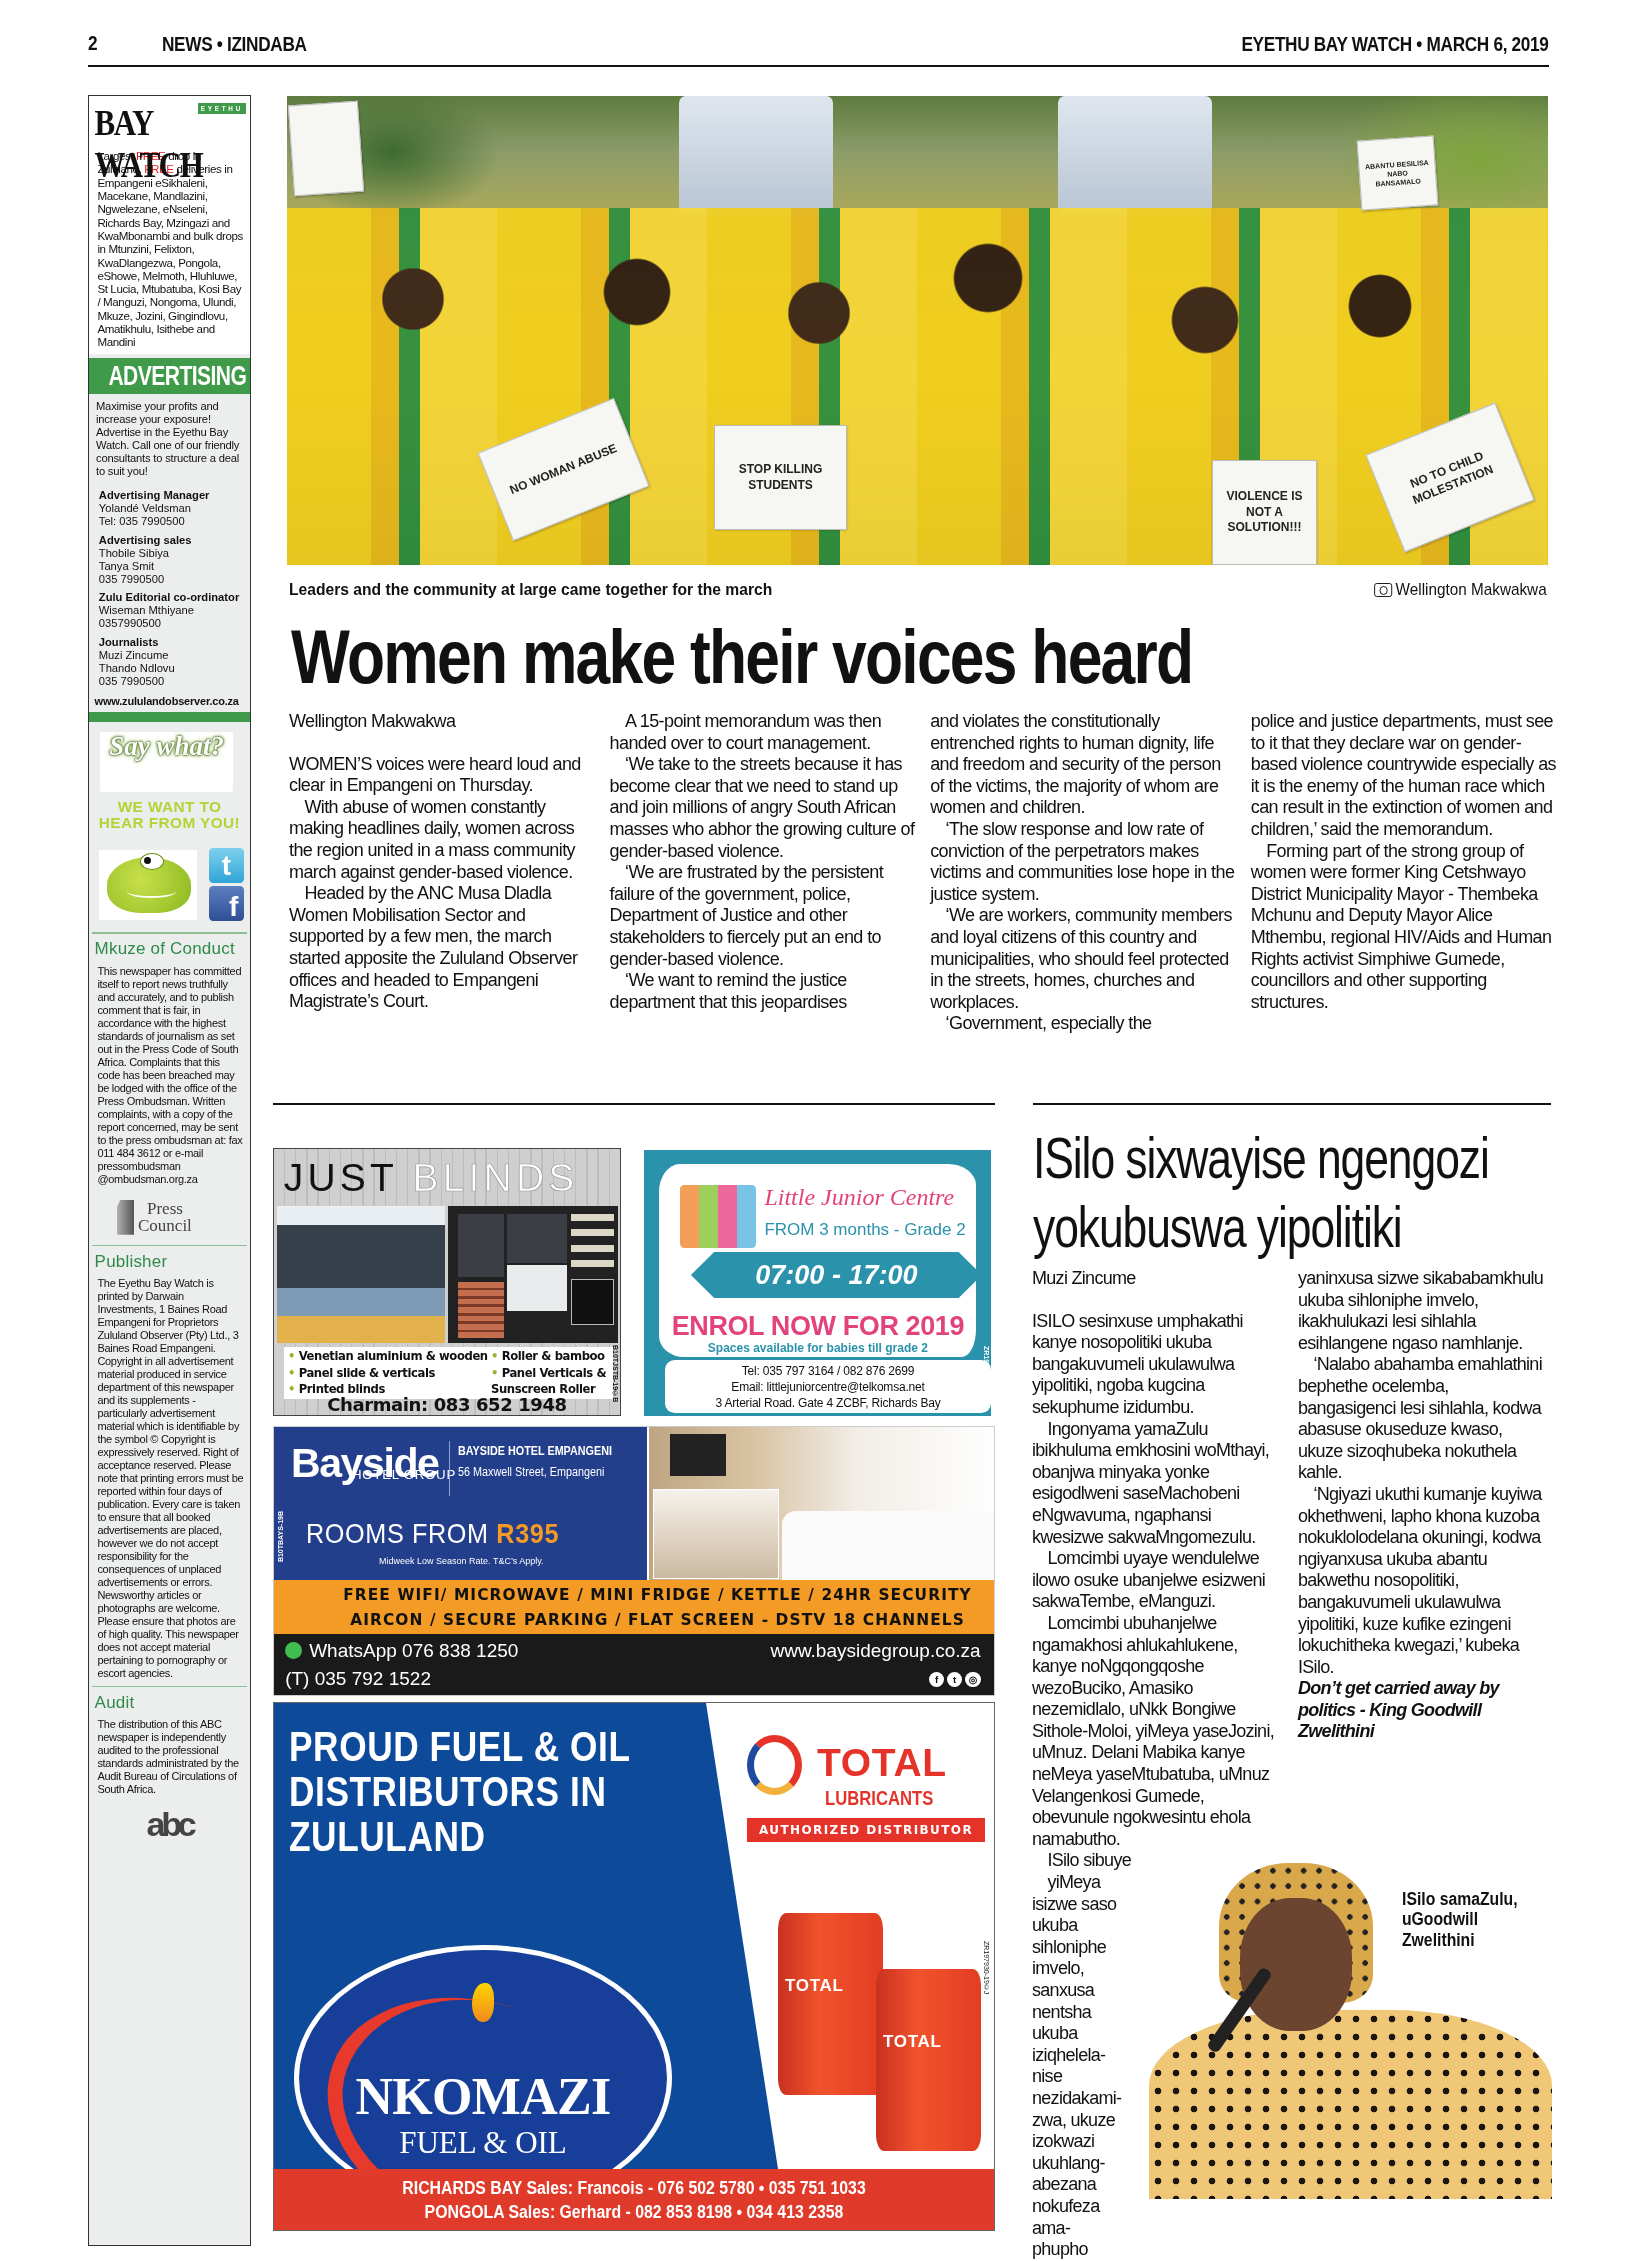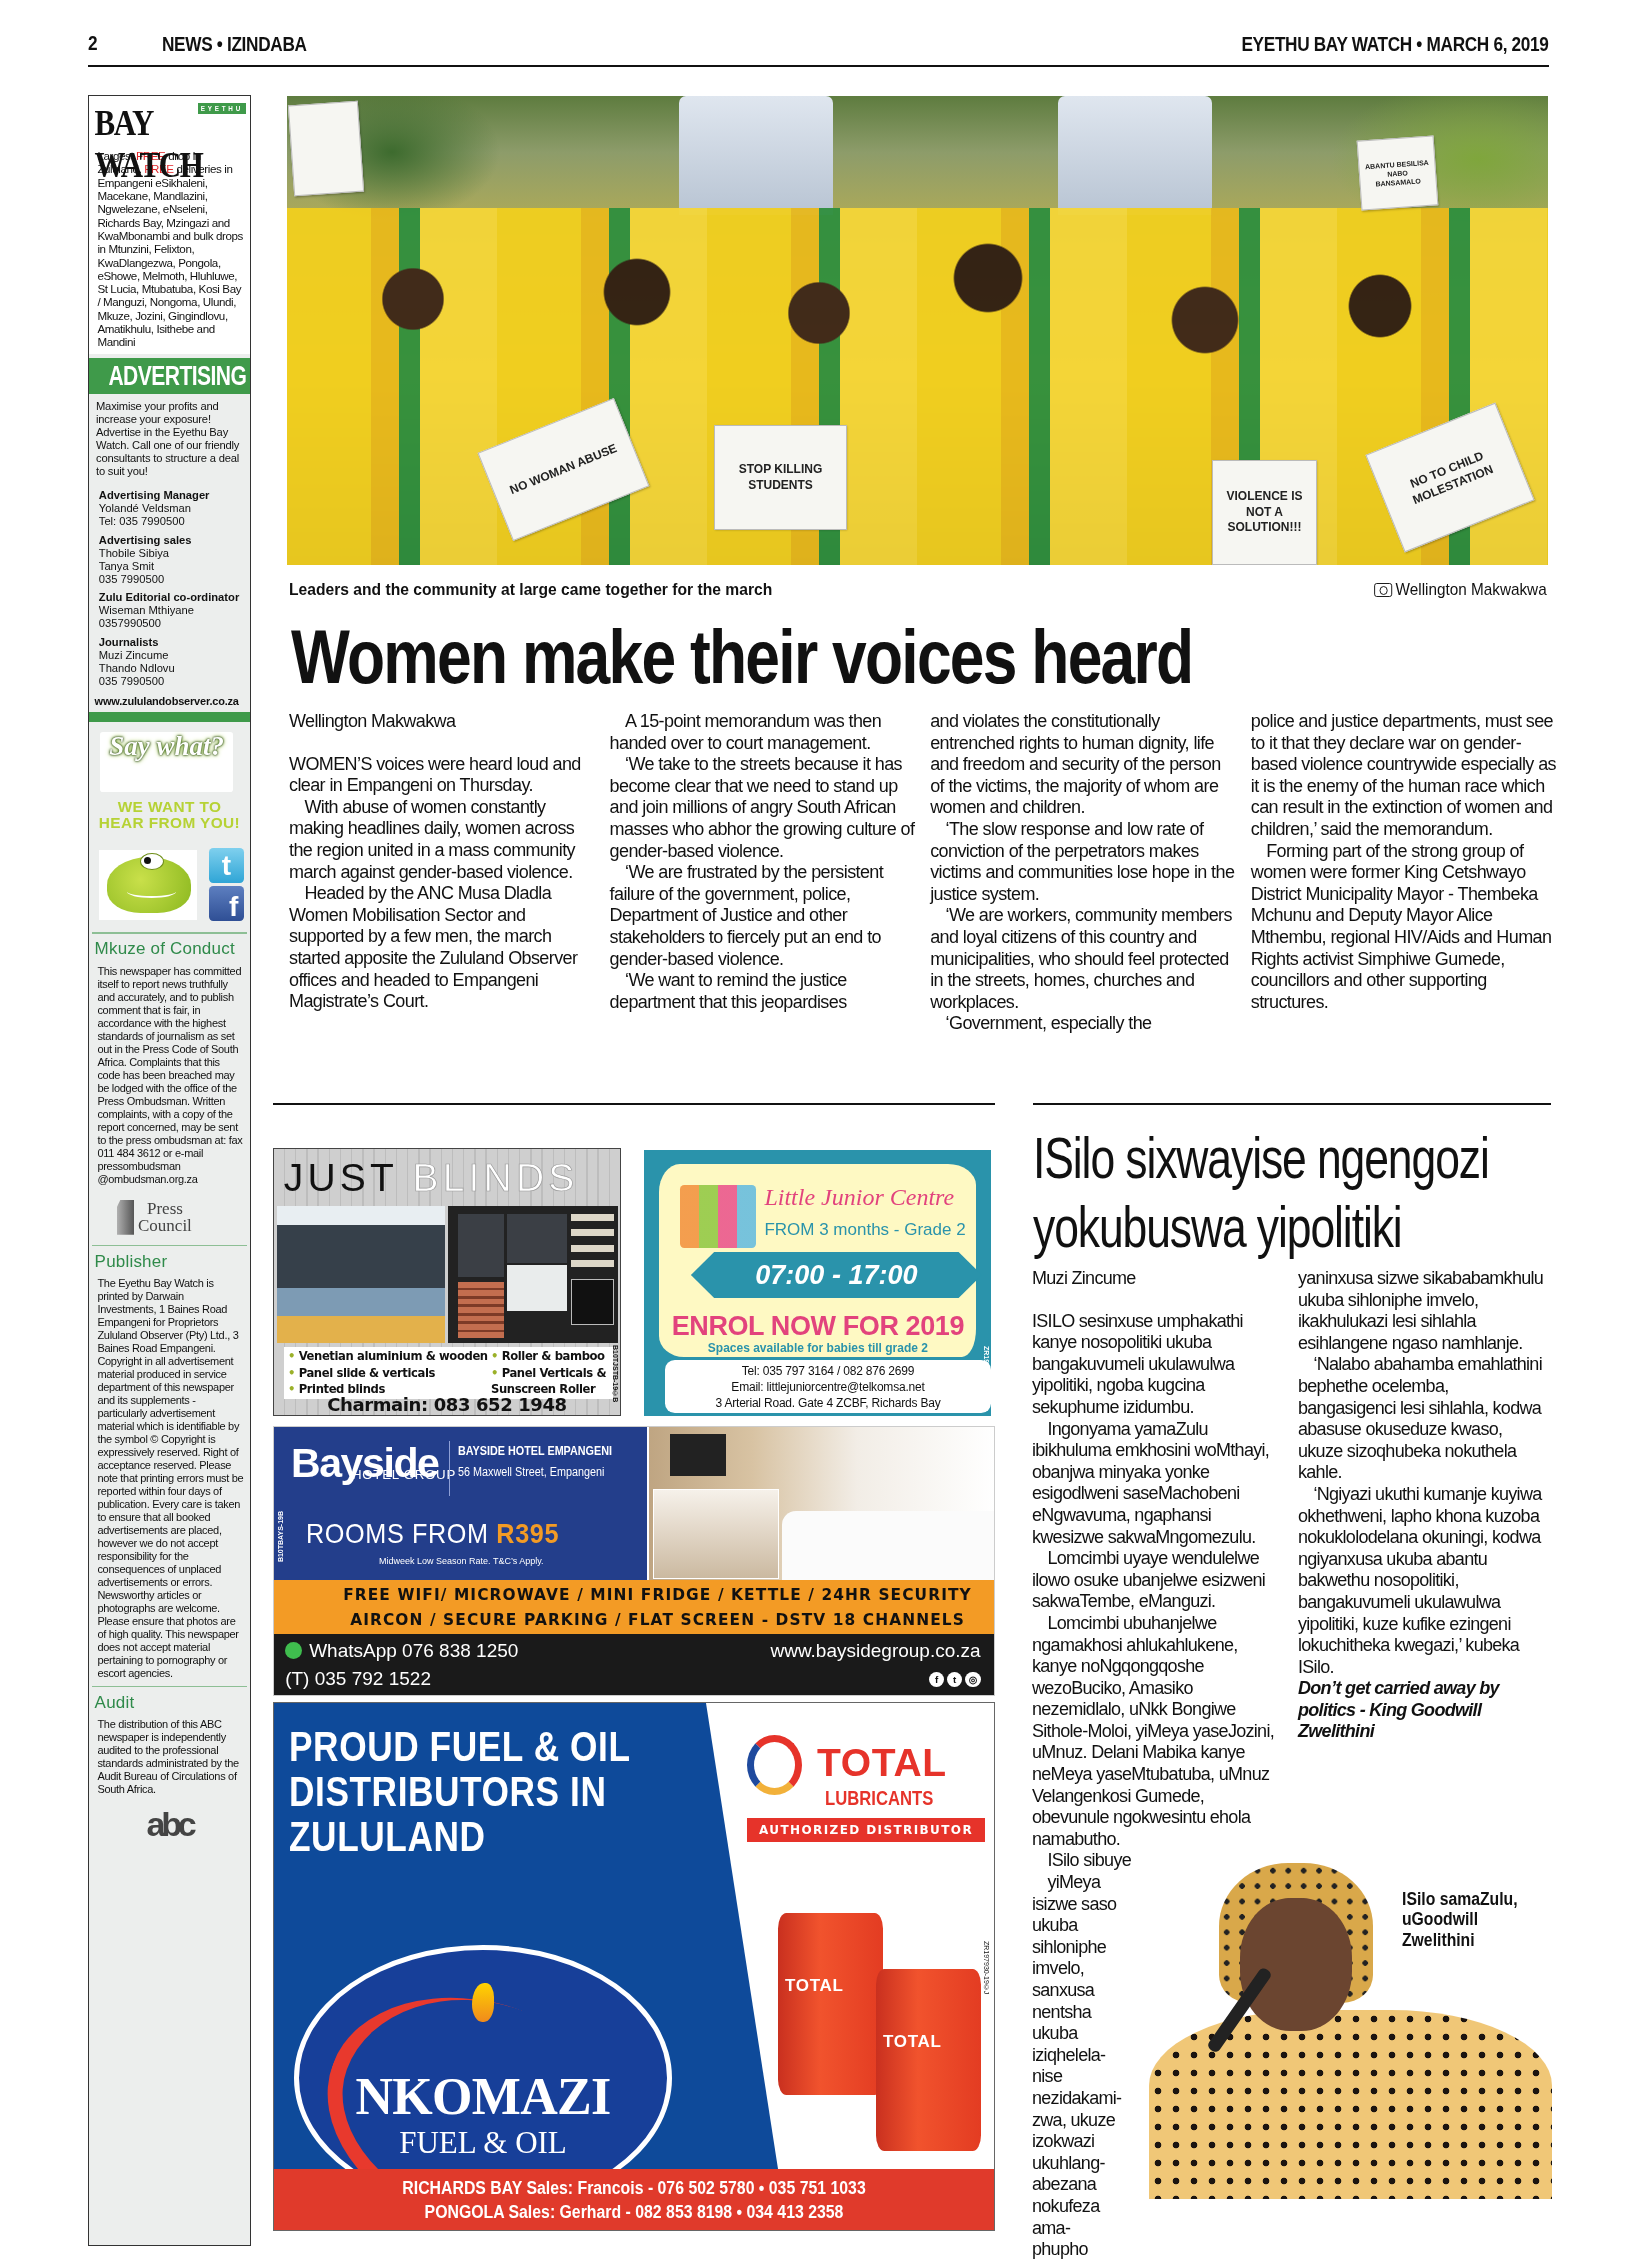--- a/index.html
+++ b/index.html
@@ -94,21 +94,21 @@
   .blinds-img2 .sw5 { position: absolute; left: 59px; top: 59px; width: 60px; height: 46px; background: #e9ecec; }
   .blinds-img2 .sw6 { position: absolute; left: 123px; top: 73px; width: 43px; height: 46px; background: #111; border: 1.4px solid #bbb; }
   .blinds-list { position: absolute; left: 9.8px; top: 198px; width: 329px; height: 52px; background: #fff; display: grid; grid-template-columns: 203px 126px; font: bold 11.6px "DejaVu Sans", sans-serif; line-height: 16px; padding: 1.4px 4.2px; letter-spacing: -0.4px; }
   .blinds-list div::before { content: "• "; color: #9bb12a; }
   .blinds-list div.cont::before { content: "  "; }
   .blinds-phone { position: absolute; left: 0; right: 0; top: 245px; text-align: center; font: bold 18px "DejaVu Sans", sans-serif; letter-spacing: -0.4px; }
   .ad-code { position: absolute; font: bold 7px "Liberation Sans", sans-serif; writing-mode: vertical-rl; }
 
   
   .ad-ljc { left: 644px; top: 1110px; width: 347px; height: 266px; background: #2a93ab; }
-  .ljc-inner { position: absolute; left: 15.4px; top: 14px; width: 317px; height: 193px; background: #fef9c3; border-radius: 21px 28px 14px 25px / 28px 21px 28px 21px; }
+  .ljc-inner { position: absolute; left: 15.4px; top: 14px; width: 317px; height: 193px; background: #ffffff; border-radius: 21px 28px 14px 25px / 28px 21px 28px 21px; }
   .ljc-blocks { position: absolute; left: 21px; top: 21px; width: 76px; height: 63px; background: linear-gradient(90deg, #f28e3a 0 25%, #8dc63f 25% 50%, #e94e8a 50% 75%, #5fb9e0 75%); border-radius: 4.2px; opacity: .85; }
   .ljc-name { position: absolute; left: 105px; top: 19.6px; font: italic 24px "Liberation Serif", serif; color: #e2437d; }
   .ljc-from { position: absolute; left: 105px; top: 56px; font: 17px "Liberation Sans", sans-serif; color: #2a93ab; }
   .ljc-hours { position: absolute; left: 31.5px; top: 88px; width: 291px; height: 46px; background: #2a93ab; color: #fff; font: italic bold 27px "Liberation Sans", sans-serif; text-align: center; line-height: 46px; clip-path: polygon(8% 0, 92% 0, 100% 50%, 92% 100%, 8% 100%, 0 50%); }
   .ljc-enrol { position: absolute; left: 0; right: 0; top: 147px; text-align: center; font: 900 27px "Liberation Sans", sans-serif; color: #e2437d; letter-spacing: -0.4px; }
   .ljc-spaces { position: absolute; left: 0; right: 0; top: 177px; text-align: center; font: bold 12px "Liberation Sans", sans-serif; color: #2a93ab; }
   .ljc-contact { position: absolute; left: 21px; top: 210px; width: 326px; height: 53px; background: #fff; border-radius: 9.8px; text-align: center; font: 12px "Liberation Sans", sans-serif; line-height: 16px; padding-top: 2.8px; letter-spacing: -0.2px; }
 
   
   .ad-bayside { left: 273px; top: 1386px; width: 722px; height: 270px; border: 0.7px solid #ccc; }

